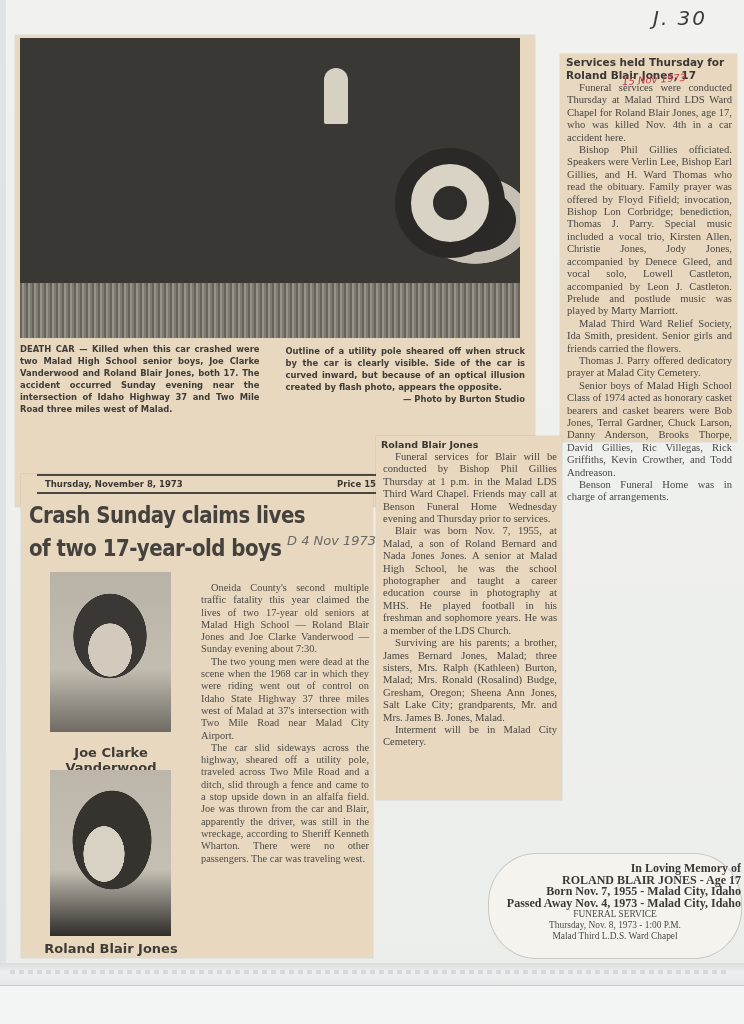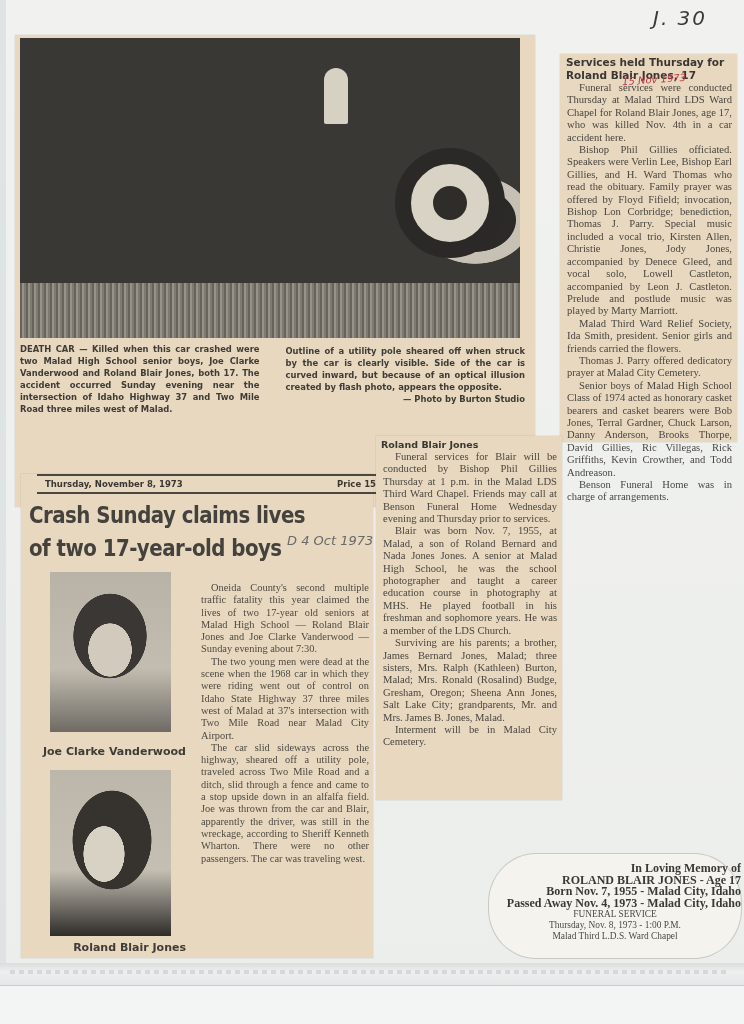--- a/index.html
+++ b/index.html
@@ -109,22 +109,22 @@
       linear-gradient(180deg, #b9b3a7 0%, #c3bdb1 60%, #6f6b64 100%);
   }
   .portrait.joe { left: 29px; top: 98px; }
   .portrait.roland { left: 29px; top: 296px; height: 166px;
     background:
       radial-gradient(ellipse 34px 46px at 54px 84px, #d8d2c5 0 60%, transparent 61%),
       radial-gradient(ellipse 56px 70px at 62px 70px, #36332f 0 70%, transparent 71%),
       linear-gradient(180deg, #bdb7ab 0%, #c5bfb3 60%, #2f2d2a 100%);
   }
   .portrait-caption {
-    position: absolute; width: 150px; text-align: right;
-    font-family: "DejaVu Sans", sans-serif; font-weight: bold; font-size: 11px; color: #3f3c37;
+    position: absolute; width: 150px; text-align: center;
+    font-family: "DejaVu Sans", sans-serif; font-weight: bold; font-size: 13px; color: #3f3c37;
   }
   .cap-joe { left: 15px; top: 271px; }
   .cap-roland { left: 15px; top: 467px; }
   .article-body {
     position: absolute; left: 180px; top: 108px; width: 168px;
     font-size: 10.4px; line-height: 12.3px; text-align: justify; color: #4e4a43;
   }
   .article-body p { margin: 0; text-indent: 10px; }
 
   
@@ -195,21 +195,21 @@
   <div class="portrait joe"></div>
   <div class="portrait-caption cap-joe">Joe Clarke Vanderwood</div>
   <div class="portrait roland"></div>
   <div class="portrait-caption cap-roland">Roland Blair Jones</div>
   <div class="article-body">
     <p>Oneida County's second multiple traffic fatality this year claimed the lives of two 17-year old seniors at Malad High School — Roland Blair Jones and Joe Clarke Vanderwood — Sunday evening about 7:30.</p>
     <p>The two young men were dead at the scene when the 1968 car in which they were riding went out of control on Idaho State Highway 37 three miles west of Malad at 37's intersection with Two Mile Road near Malad City Airport.</p>
     <p>The car slid sideways across the highway, sheared off a utility pole, traveled across Two Mile Road and a ditch, slid through a fence and came to a stop upside down in an alfalfa field. Joe was thrown from the car and Blair, apparently the driver, was still in the wreckage, according to Sheriff Kenneth Wharton. There were no other passengers. The car was traveling west.</p>
   </div>
 </div>
-<div class="handwrite hand-d">D 4 Oct 1973</div>
+<div class="handwrite hand-d">D 4 Nov 1973</div>
 
 <div class="clip obit-clip">
   <div class="headline-sm">Roland Blair Jones</div>
   <div class="body-text">
     <p>Funeral services for Blair will be conducted by Bishop Phil Gillies Thursday at 1 p.m. in the Malad LDS Third Ward Chapel. Friends may call at Benson Funeral Home Wednesday evening and Thursday prior to services.</p>
     <p>Blair was born Nov. 7, 1955, at Malad, a son of Roland Bernard and Nada Jones Jones. A senior at Malad High School, he was the school photographer and taught a career education course in photography at MHS. He played football in his freshman and sophomore years. He was a member of the LDS Church.</p>
     <p>Surviving are his parents; a brother, James Bernard Jones, Malad; three sisters, Mrs. Ralph (Kathleen) Burton, Malad; Mrs. Ronald (Rosalind) Budge, Gresham, Oregon; Sheena Ann Jones, Salt Lake City; grandparents, Mr. and Mrs. James B. Jones, Malad.</p>
     <p>Interment will be in Malad City Cemetery.</p>
   </div>
 </div>

